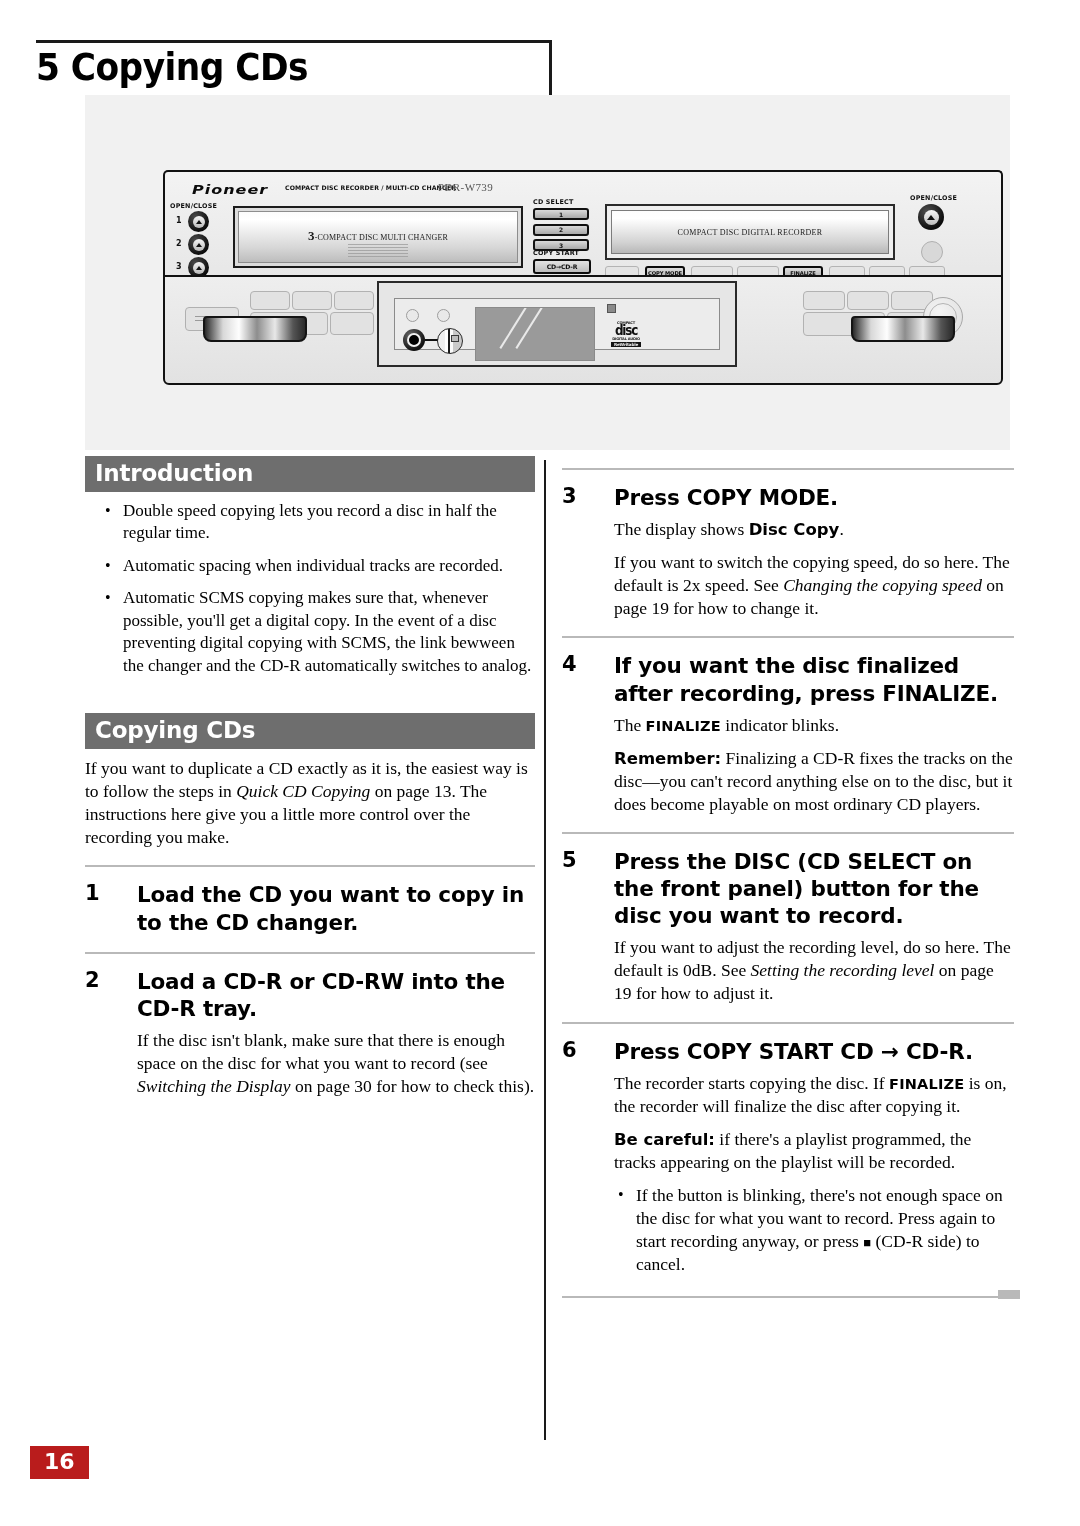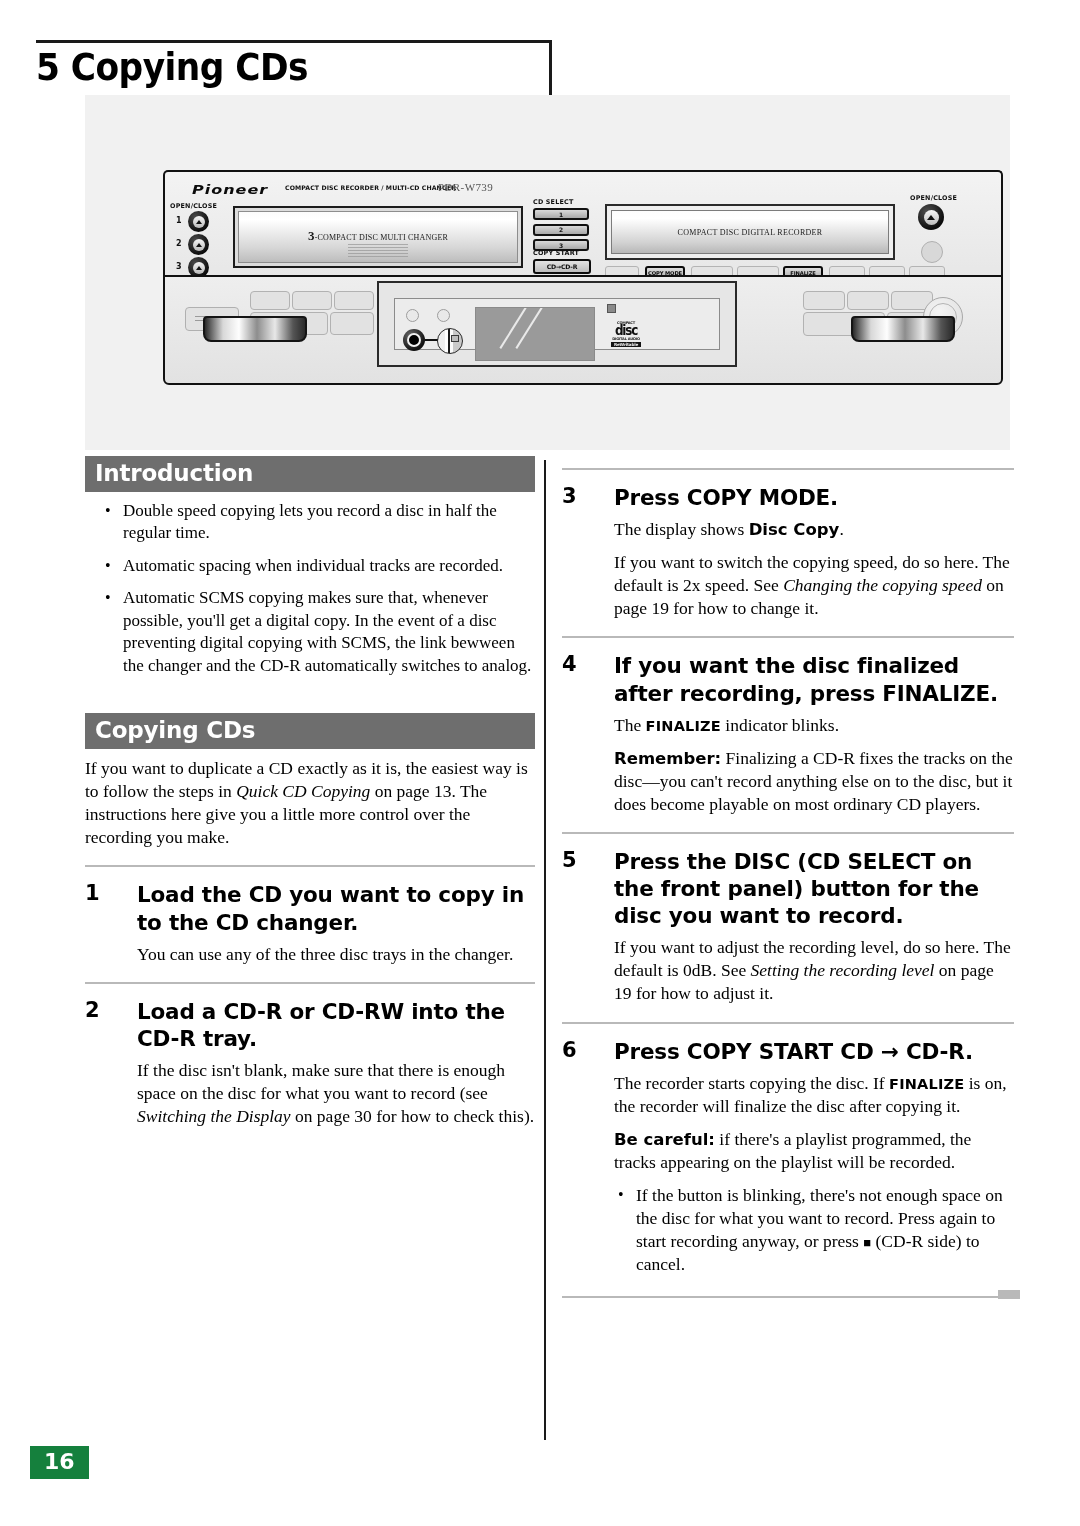--- a/index.html
+++ b/index.html
@@ -486,21 +486,21 @@
     height: 2px;
   }
   #right-end-tab {
     position: absolute; right: -6px; top: -8px;
     width: 22px; height: 9px; background: #b9b9b9;
   }
 
   
   #page-number {
     position: absolute; left: 30px; top: 1446px;
-    background: #15803d; color: #fff;
+    background: #b91c1c; color: #fff;
     font-family: "DejaVu Sans", sans-serif;
     font-weight: bold; font-size: 22px;
     padding: 3px 14px 5px 14px;
   }
 </style>
 </head>
 <body>
 
 <div id="chapter-header">
   <div id="chapter-rule"></div>
@@ -662,21 +662,20 @@
 
   <div class="section-bar">Copying CDs</div>
 
   <p class="body-p"><span>If you want to duplicate a CD exactly as it is, the easiest way is to follow the steps in </span><span class="ital">Quick CD Copying</span><span> on page 13. The instructions here give you a little more control over the recording you make.</span></p>
 
   <hr class="thin-rule">
 
   <div class="step">
     <div class="step-num">1</div>
     <div class="step-head">Load the CD you want to copy in to the CD changer.</div>
-    <p class="step-body">You can use any of the three disc trays in the changer.</p>
   </div>
 
   <hr class="thin-rule">
 
   <div class="step">
     <div class="step-num">2</div>
     <div class="step-head">Load a CD-R or CD-RW into the CD-R tray.</div>
     <p class="step-body"><span>If the disc isn't blank, make sure that there is enough space on the disc for what you want to record (see </span><span class="ital">Switching the Display</span><span> on page 30 for how to check this).</span></p>
   </div>
 </div>

